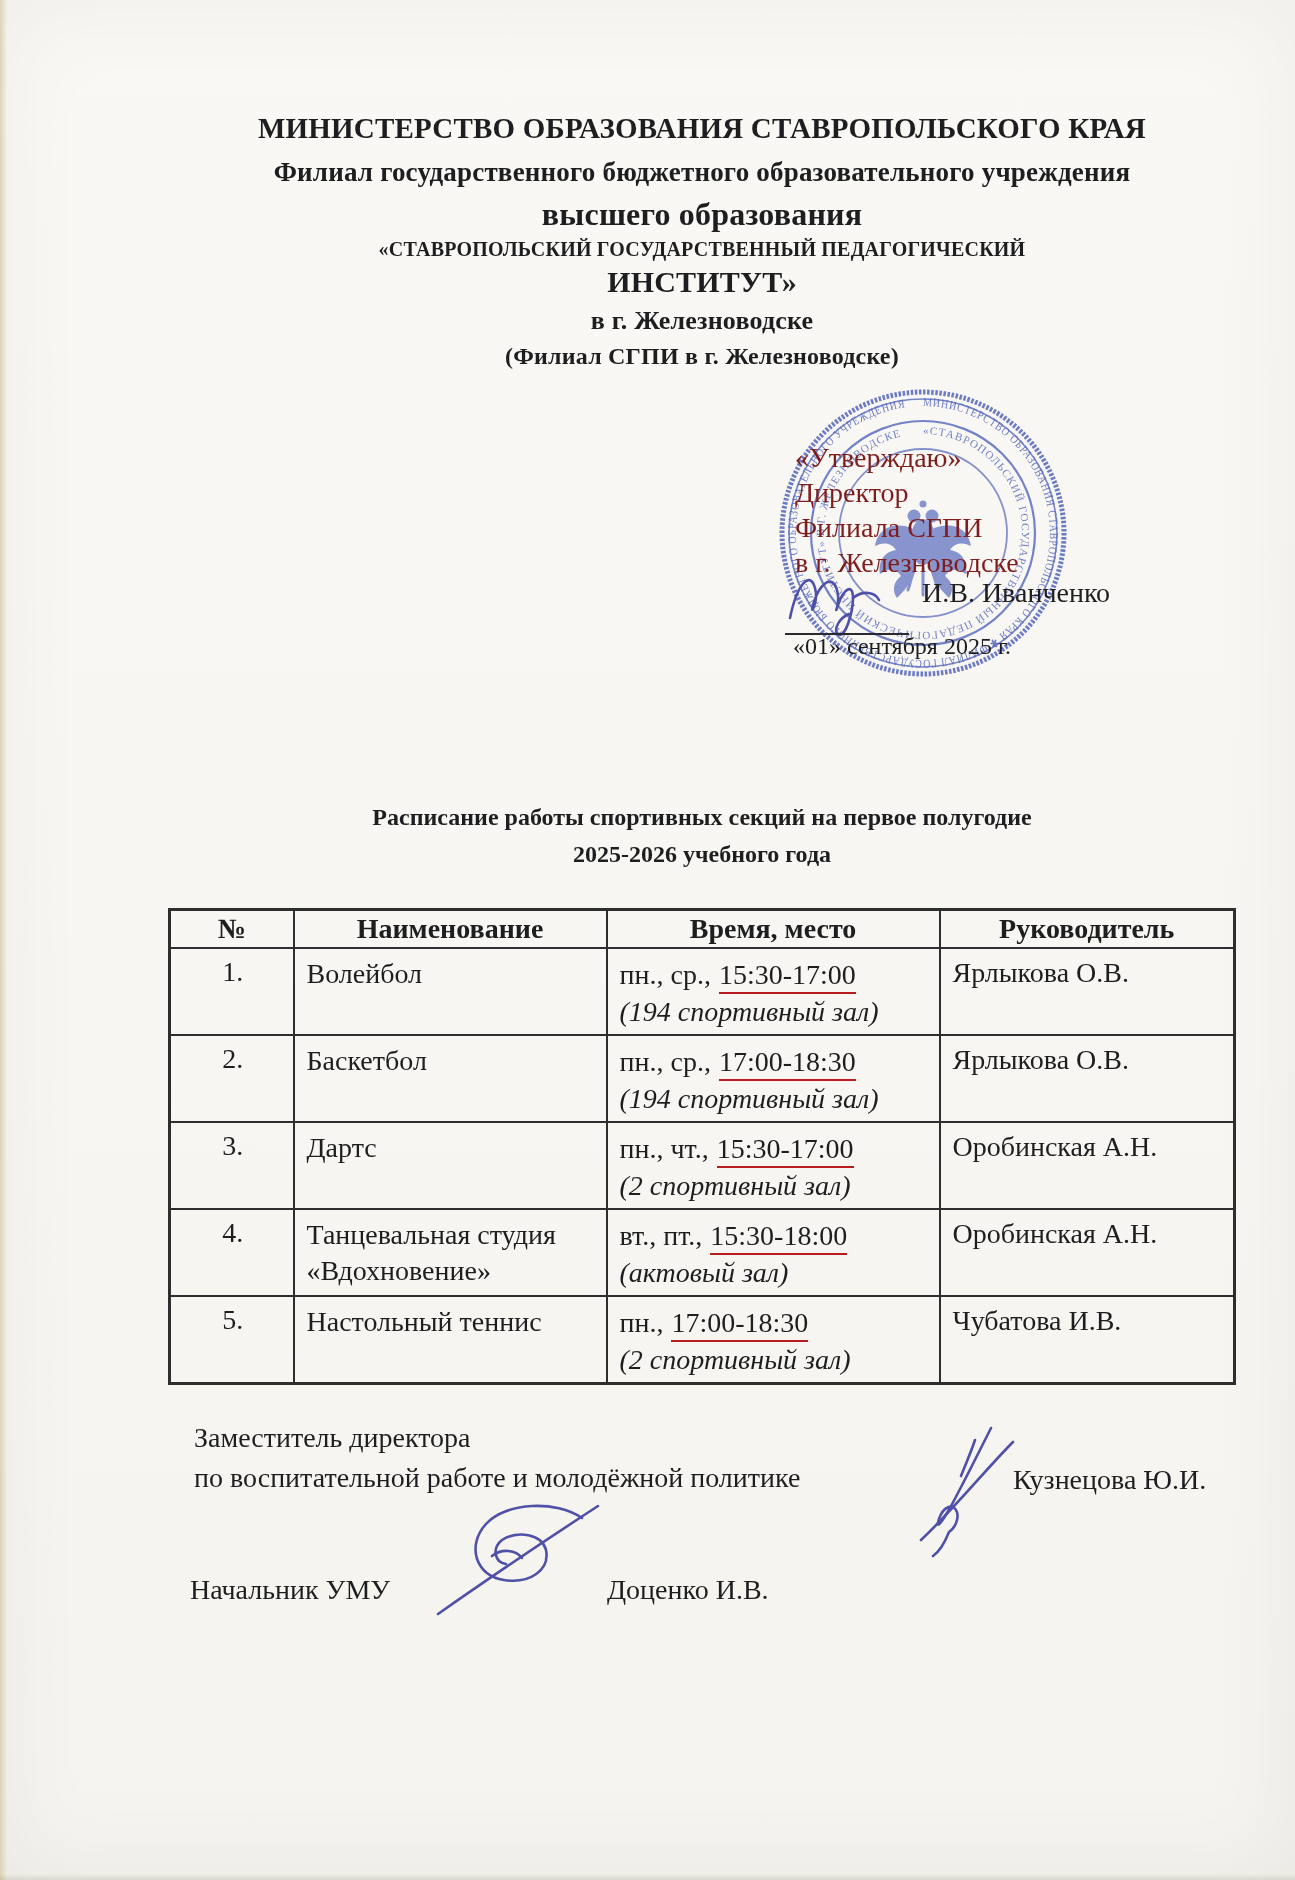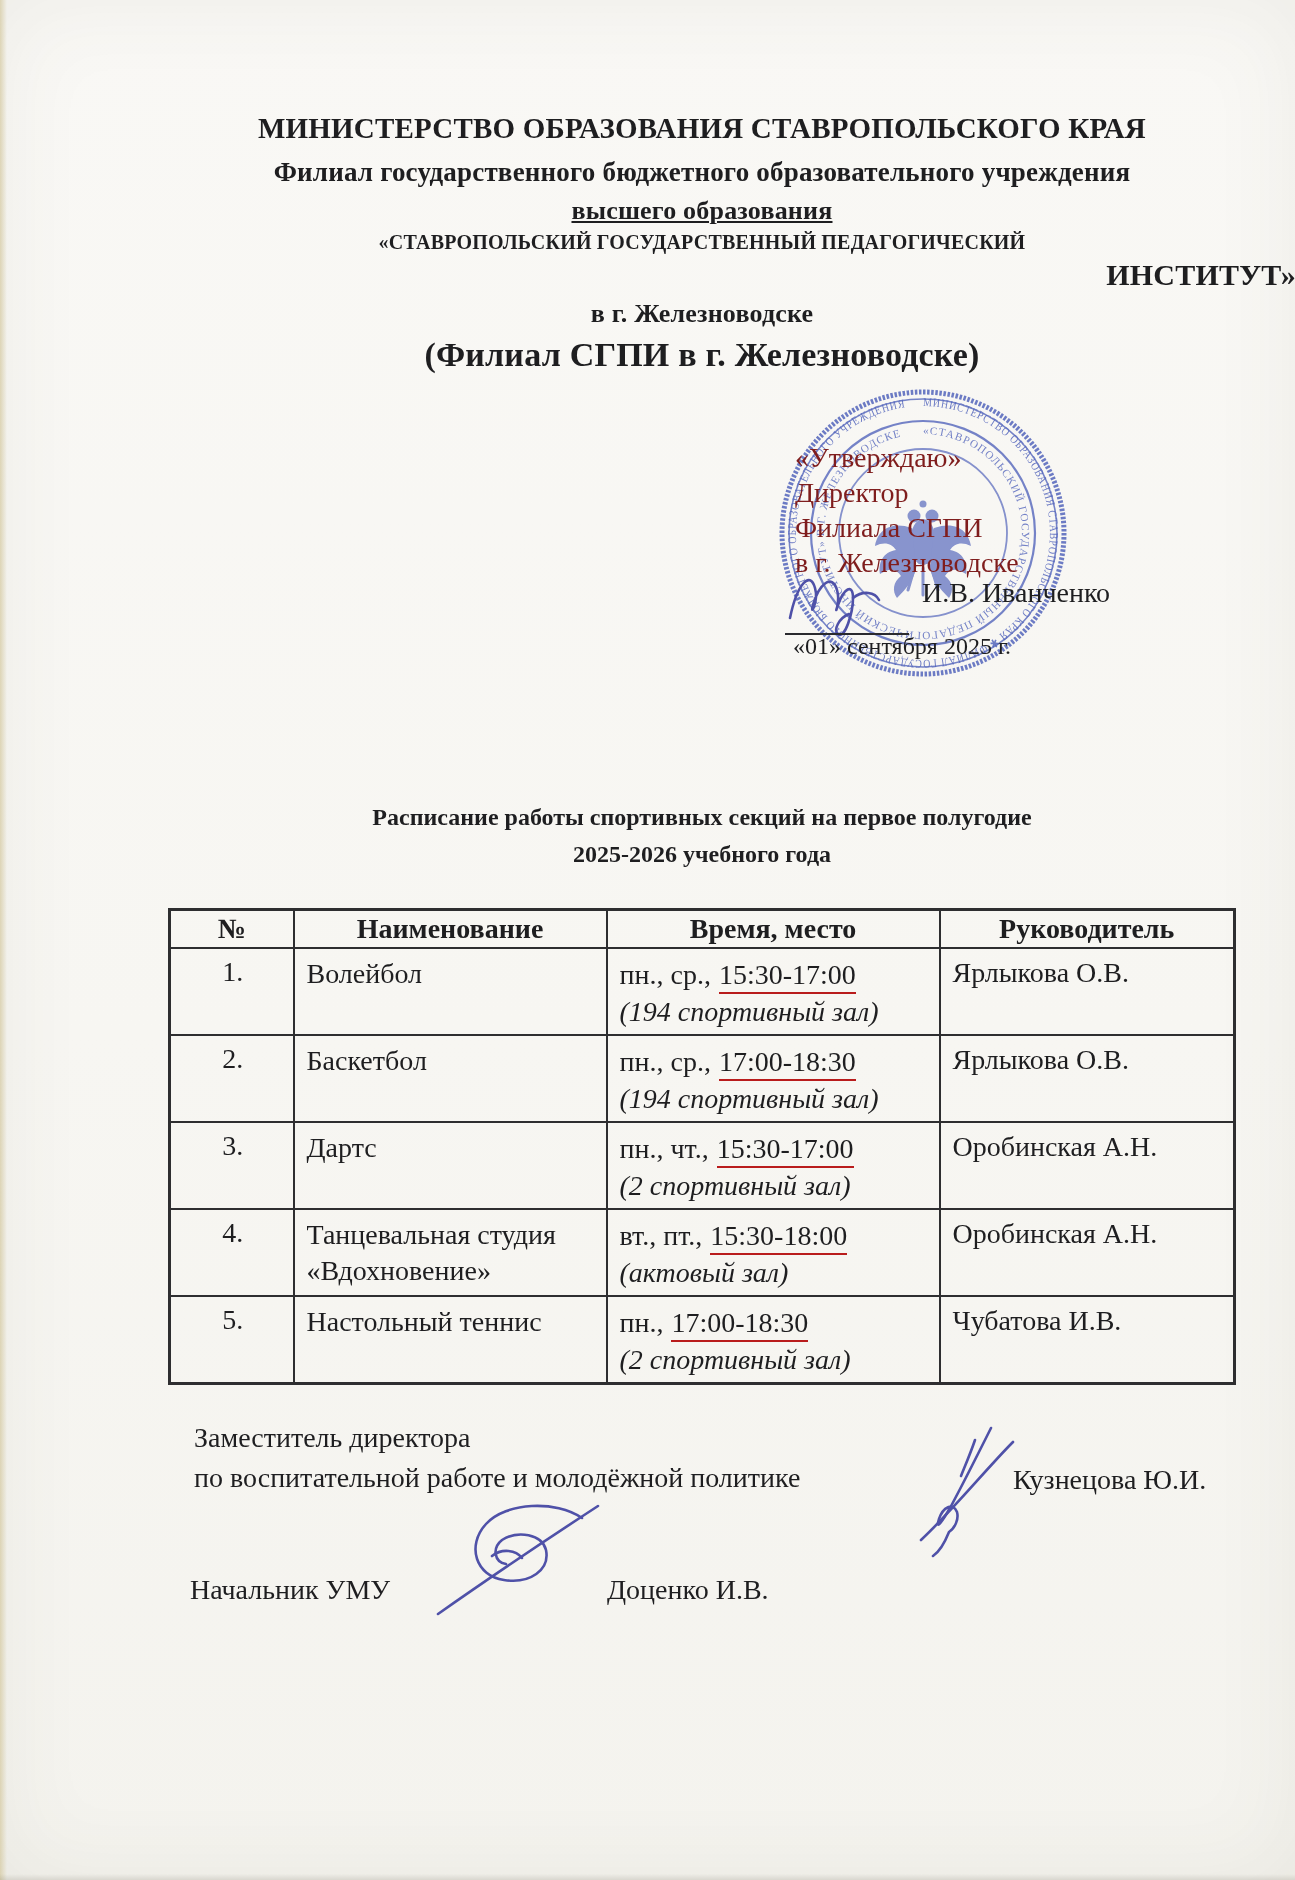--- a/index.html
+++ b/index.html
@@ -25,25 +25,25 @@
     background: linear-gradient(to top, rgba(120,115,100,.18), rgba(246,245,240,0));
   }
 
   
   .letterhead {
     position: absolute; left: 108px; top: 112px; width: 1188px;
     text-align: center; font-weight: bold; letter-spacing: .2px;
   }
   .lh-1 { font-size: 29px; margin-bottom: 12px; }
   .lh-2 { font-size: 27px; margin-bottom: 8px; }
-  .lh-3 { font-size: 26px; margin-bottom: 5px; text-decoration: underline; }
+  .lh-3 { font-size: 32px; margin-bottom: 5px; }
   .lh-4 { font-size: 20px; margin-bottom: 4px; }
-  .lh-5 { font-size: 30px; margin-bottom: 7px; text-align: right; }
+  .lh-5 { font-size: 30px; margin-bottom: 7px; }
   .lh-6 { font-size: 26px; margin-bottom: 7px; }
-  .lh-7 { font-size: 34px; }
+  .lh-7 { font-size: 24px; }
 
   
   .stamp {
     position: absolute; left: 778px; top: 388px; width: 290px; height: 290px;
     color: #3d51b4; opacity: .88; z-index: 1;
   }
   .stamp svg { width: 100%; height: 100%; }
 
   
   .approval {

